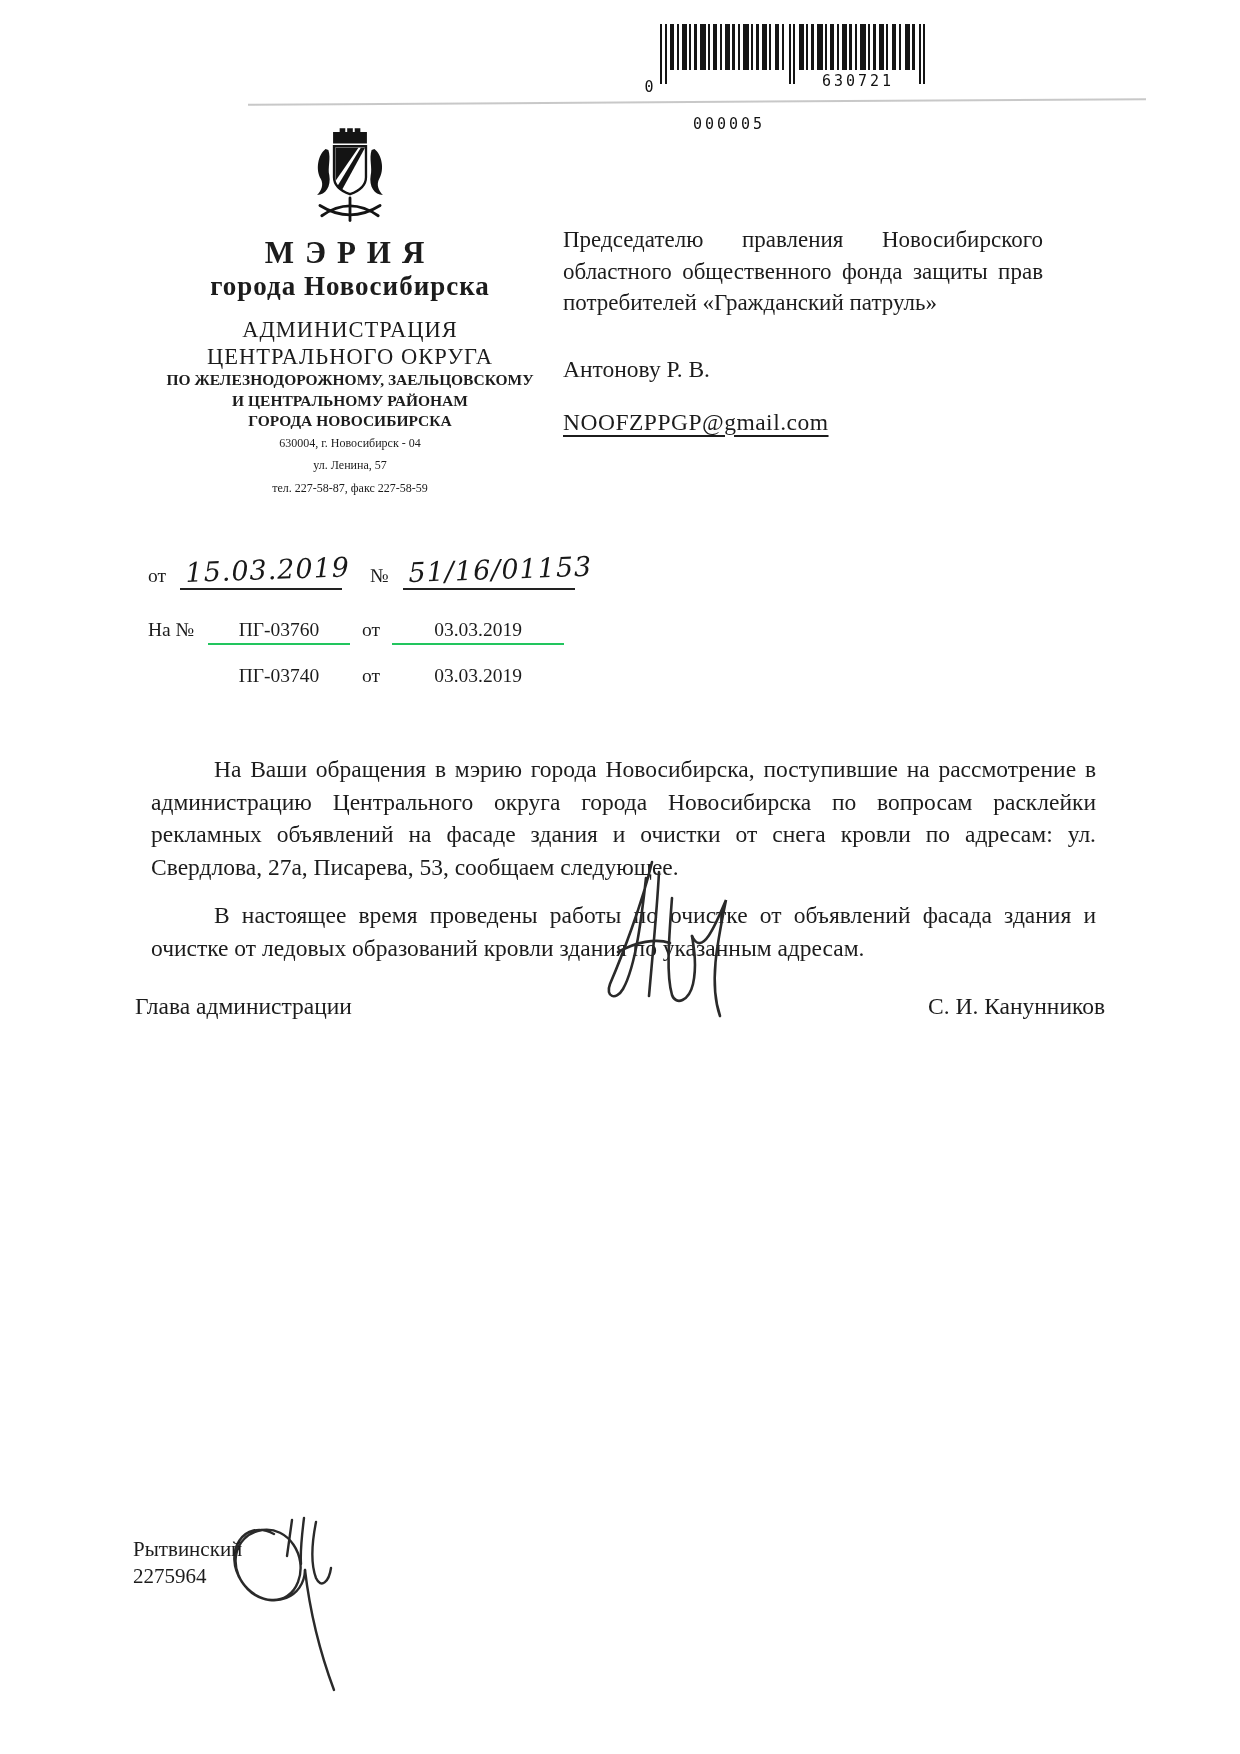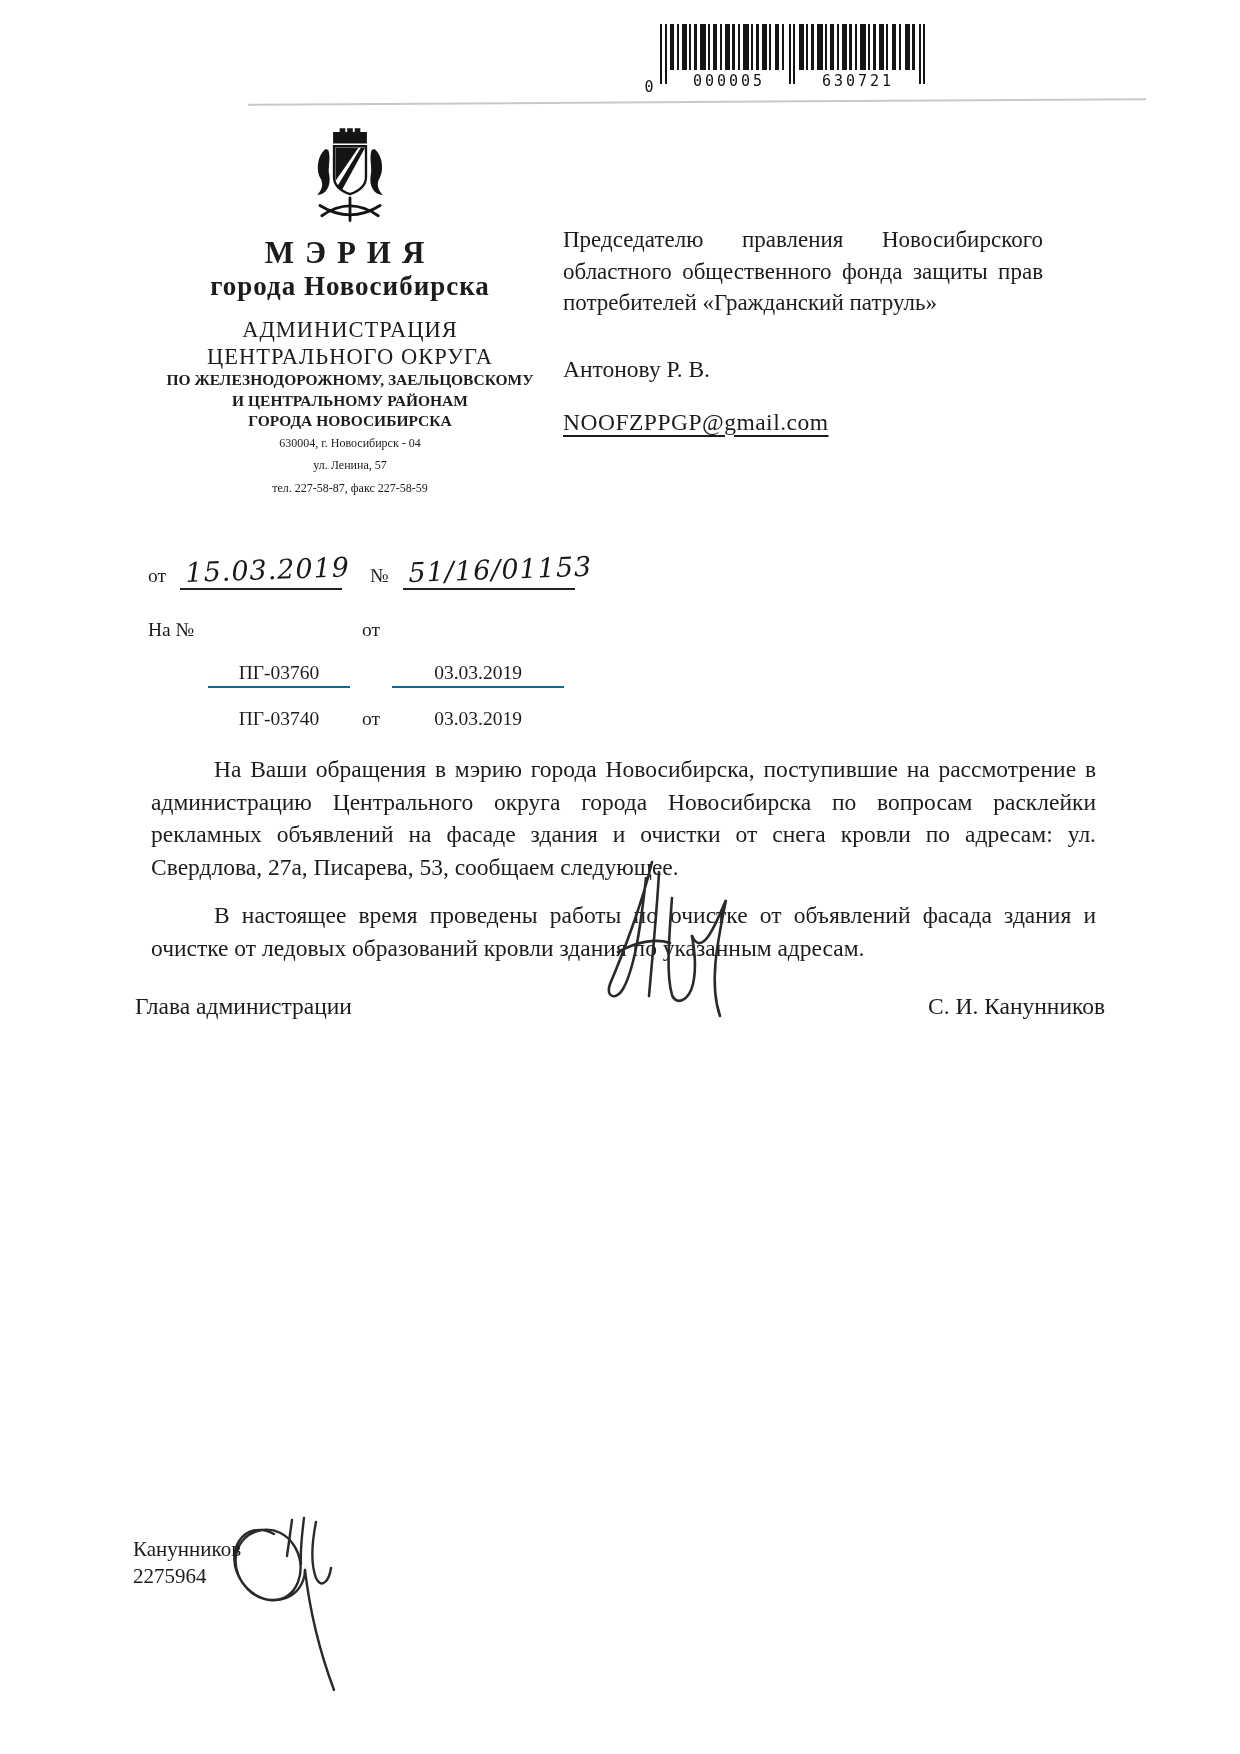--- a/index.html
+++ b/index.html
@@ -7,21 +7,21 @@
     position:relative; width:1240px; height:1754px;
     background:#ffffff; color:#1c1c1c;
     font-family:"Liberation Serif", serif;
     overflow:hidden;
   }
   
   .barcode { position:absolute; left:658px; top:24px; width:272px; height:80px; }
   .barcode svg { display:block; }
   .bc-digit { position:absolute; font-family:"DejaVu Sans Mono", monospace; font-size:15px; color:#111; top:48px; text-align:center; }
   .bc-d0 { left:-16px; top:54px; width:14px; }
-  .bc-d1 { left:14px;  width:114px; letter-spacing:3px; }
+  .bc-d1 { left:14px;  width:114px; letter-spacing:3px;margin-top:43px; }
   .bc-d2 { left:142px; width:116px; letter-spacing:3px; }
   .scan-line { position:absolute; left:248px; top:101px; width:898px; height:2px;
     background:#9a9a9a; opacity:.55; transform:rotate(-0.35deg); }
   
   .letterhead { position:absolute; left:130px; top:128px; width:440px; text-align:center; }
   .coa { display:block; margin:0 auto; }
   .org1 { font-size:31px; font-weight:bold; letter-spacing:11px; line-height:34px; margin-top:2px; }
   .org2 { font-size:27px; font-weight:bold; line-height:32px; letter-spacing:1px; }
   .dept1 { font-size:22.5px; line-height:27px; margin-top:14px; letter-spacing:1px; }
   .dept2 { font-size:22.5px; line-height:27px; letter-spacing:1px; }
@@ -39,21 +39,21 @@
     position:absolute; left:6px; bottom:0px; white-space:nowrap;
     font-family:"DejaVu Serif", serif; font-style:italic;
     font-size:27px; letter-spacing:1px; color:#181818;
     transform:rotate(-2deg); transform-origin:left bottom;
   }
   .reply { position:absolute; left:148px; top:616px;
     display:grid; grid-template-columns:60px 142px 42px 172px; row-gap:17px;
     font-size:19.5px; line-height:27px; }
   .reply .cell { text-align:center; }
   .reply .lbl { text-align:left; }
-  .reply .ul { border-bottom:2px solid #0369a1;margin-top:43px; }
+  .reply .ul { border-bottom:2px solid #22c55e; }
   
   .recipient { position:absolute; left:563px; top:206px; width:480px;margin-top:18px; }
   .recipient p { margin:0; font-size:23px; line-height:31.5px; text-align:justify; }
   .rec-name { margin-top:37px; font-size:23.5px; }
   .rec-email { margin-top:26px; font-size:23.5px; letter-spacing:.5px;
     text-decoration:underline; text-decoration-thickness:2px; text-underline-offset:5px; }
   
   .body-text { position:absolute; left:135px; top:737px; width:977px; }
   .body-text p { margin:16px; font-size:23.5px; line-height:32.6px; text-align:justify; text-indent:63px; }
   
@@ -201,17 +201,17 @@
   <svg class="scribble" width="145" height="195" viewBox="0 0 145 195">
     <g class="ink" stroke-width="2.4">
       <path d="M62,22 C32,6 10,40 30,70 C45,92 76,96 86,70 C96,44 76,14 50,18 C20,23 14,60 40,81 C62,97 92,86 93,58"></path>
       <path d="M80,8 L75,44"></path>
       <path d="M92,6 C90,22 88,38 89,52"></path>
       <path d="M104,10 C100,30 98,50 104,66 C109,77 117,70 119,56"></path>
       <path d="M93,58 C97,92 104,130 122,178"></path>
     </g>
   </svg>
   <div class="footer">
-    <div>Канунников</div>
+    <div>Рытвинский</div>
     <div>2275964</div>
   </div>
 
 </div>
 
 </body></html>

